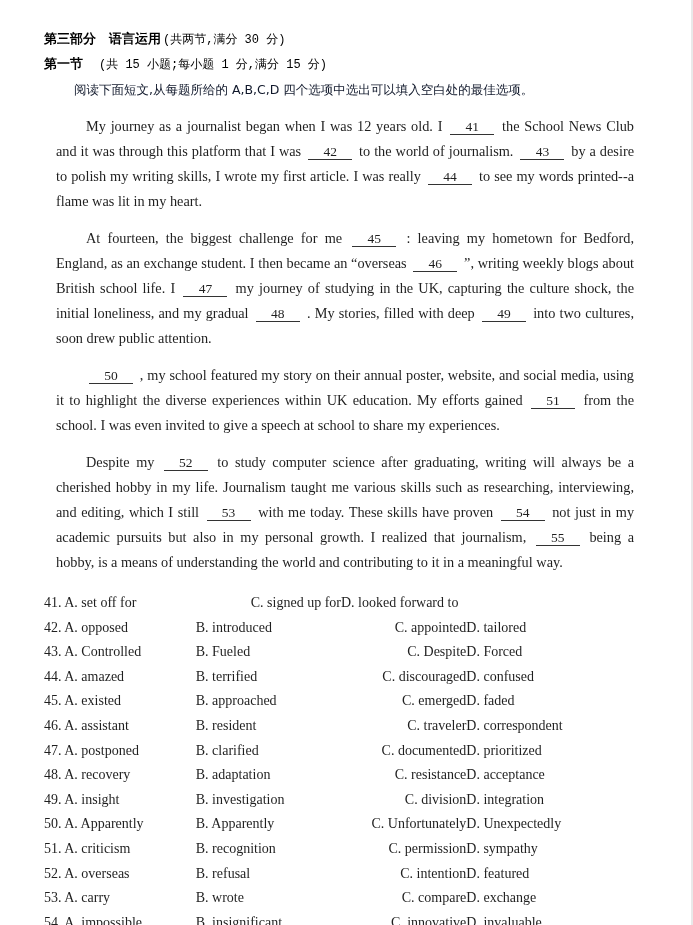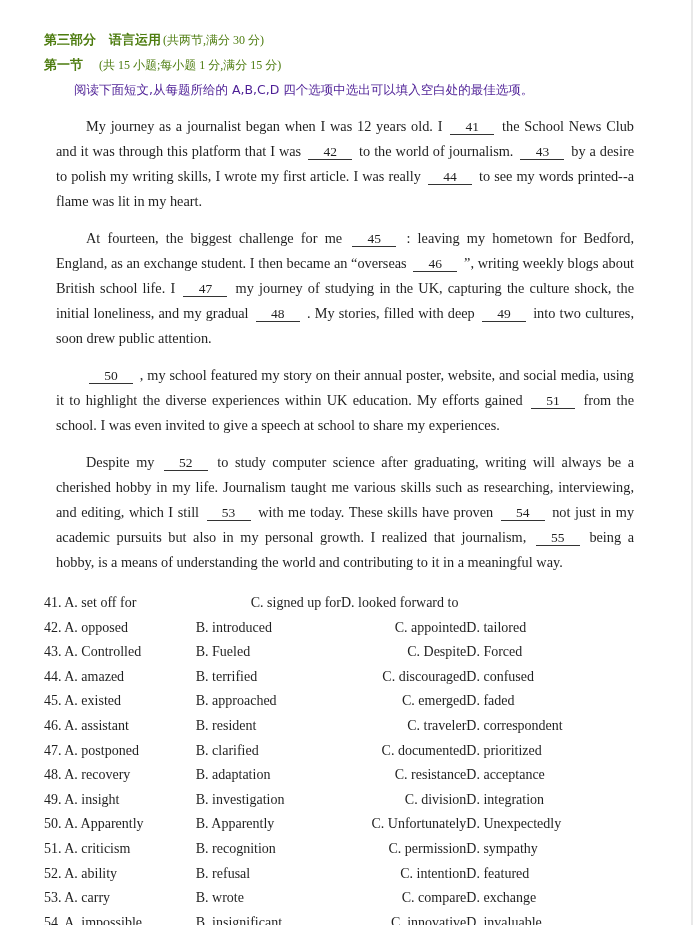--- a/index.html
+++ b/index.html
@@ -11,30 +11,30 @@
     position: relative;
   }
   .page-edge {
     position: absolute; top: 0; right: 0; width: 2px; height: 925px;
     background: #e9e9e9;
   }
   .page {
     position: absolute; left: 44px; top: 27px; width: 602px;
   }
   .h1 {
-    font-family: Liberation Serif, serif;
+    font-family: Liberation Mono, monospace;
     font-weight: bold; font-size: 13px; line-height: 25px; height: 25px;
-    white-space: nowrap; color: #4d7c0f;
+    white-space: nowrap; color: #000000;
   }
   .h1 .sub { font-weight: normal; font-size: 12px; margin-left: 2px; }
   .h1 .gap { display: inline-block; width: 14px; }
   .instr {
     font-family: "DejaVu Sans", "Liberation Sans", sans-serif;
     font-size: 12.5px; line-height: 25px; height: 25px;
-    text-indent: 30px; white-space: nowrap; color: #4c1d95;
+    text-indent: 30px; white-space: nowrap; color: #0f172a;
   }
   .para {
     font-size: 14.3px; line-height: 25px;
     text-align: justify; text-indent: 30px;
     margin: 12px;
   }
   .blank {
     display: inline-block; text-indent: 0;
     border-bottom: 1px solid #333;
     text-align: center;
@@ -133,21 +133,21 @@
         <span class="opt-c">C. Unfortunately</span>
         <span class="opt-d">D. Unexpectedly</span>
       </div>
       <div class="opt-row">
         <span class="opt-a"><span>51</span>. <span>A. criticism</span></span>
         <span class="opt-b">B. recognition</span>
         <span class="opt-c">C. permission</span>
         <span class="opt-d">D. sympathy</span>
       </div>
       <div class="opt-row">
-        <span class="opt-a"><span>52</span>. <span>A. ability</span></span>
+        <span class="opt-a"><span>52</span>. <span>A. overseas</span></span>
         <span class="opt-b">B. refusal</span>
         <span class="opt-c">C. intention</span>
         <span class="opt-d">D. featured</span>
       </div>
       <div class="opt-row">
         <span class="opt-a"><span>53</span>. <span>A. carry</span></span>
         <span class="opt-b">B. wrote</span>
         <span class="opt-c">C. compare</span>
         <span class="opt-d">D. exchange</span>
       </div>

